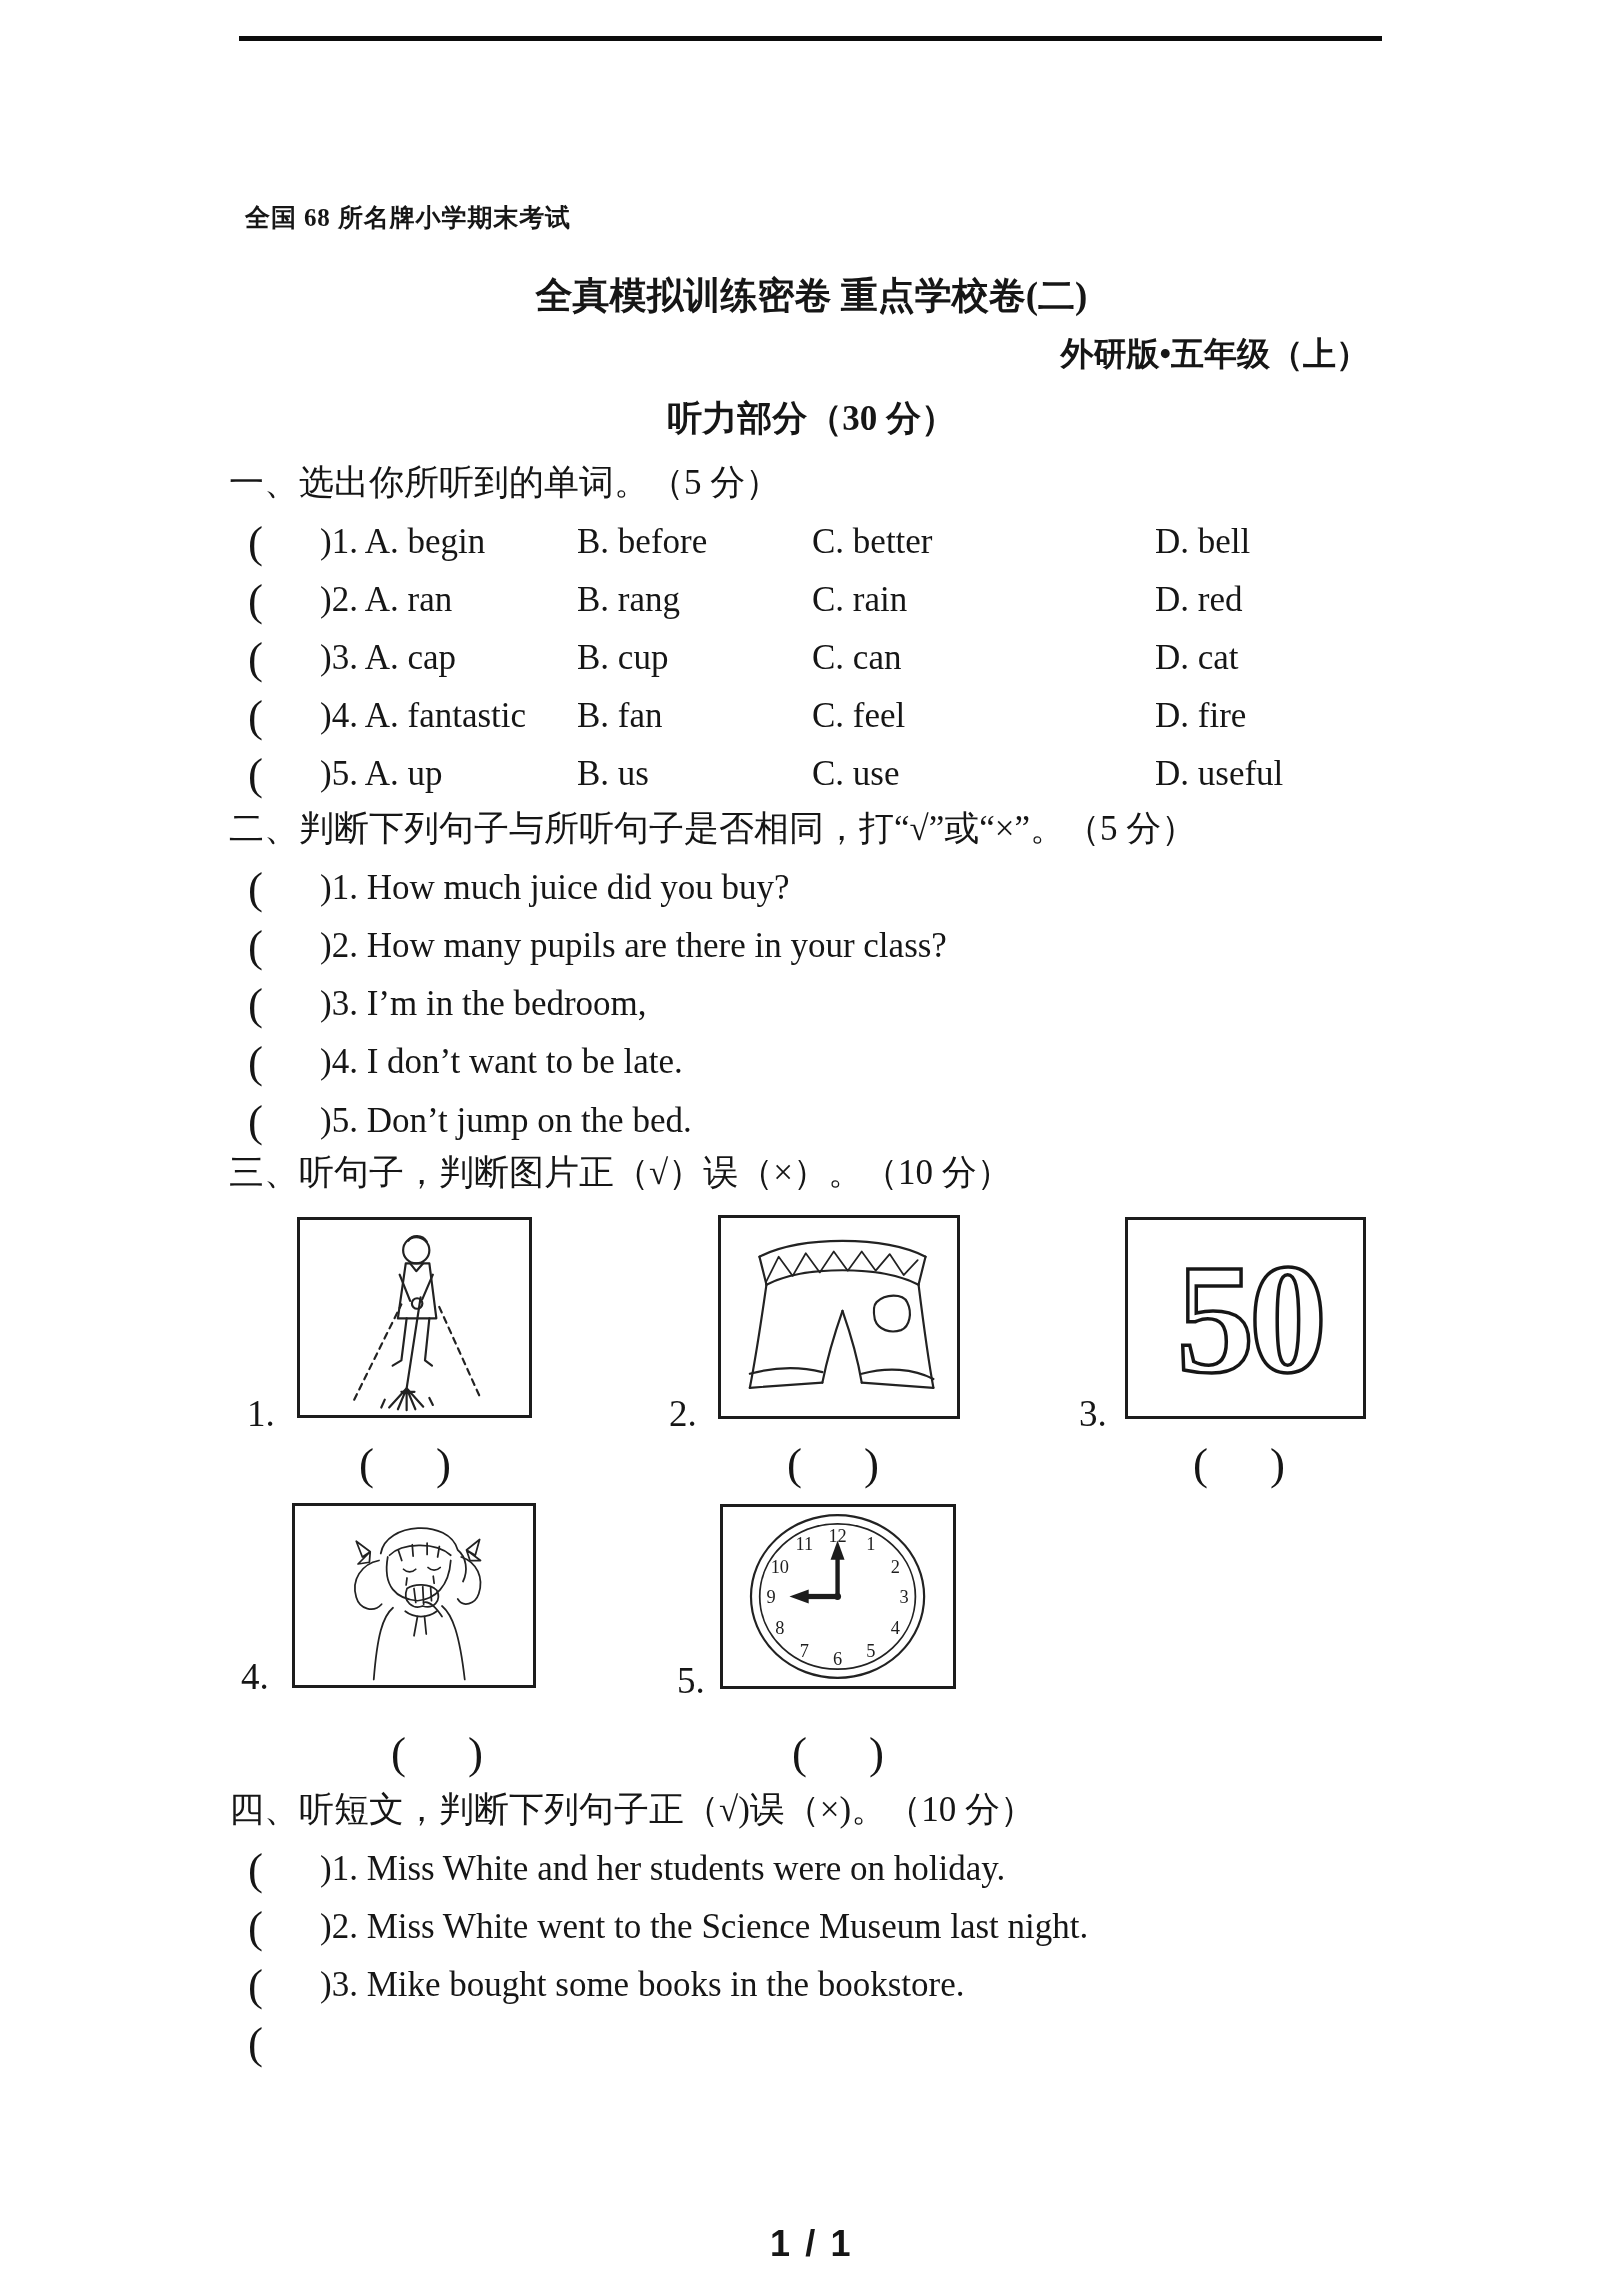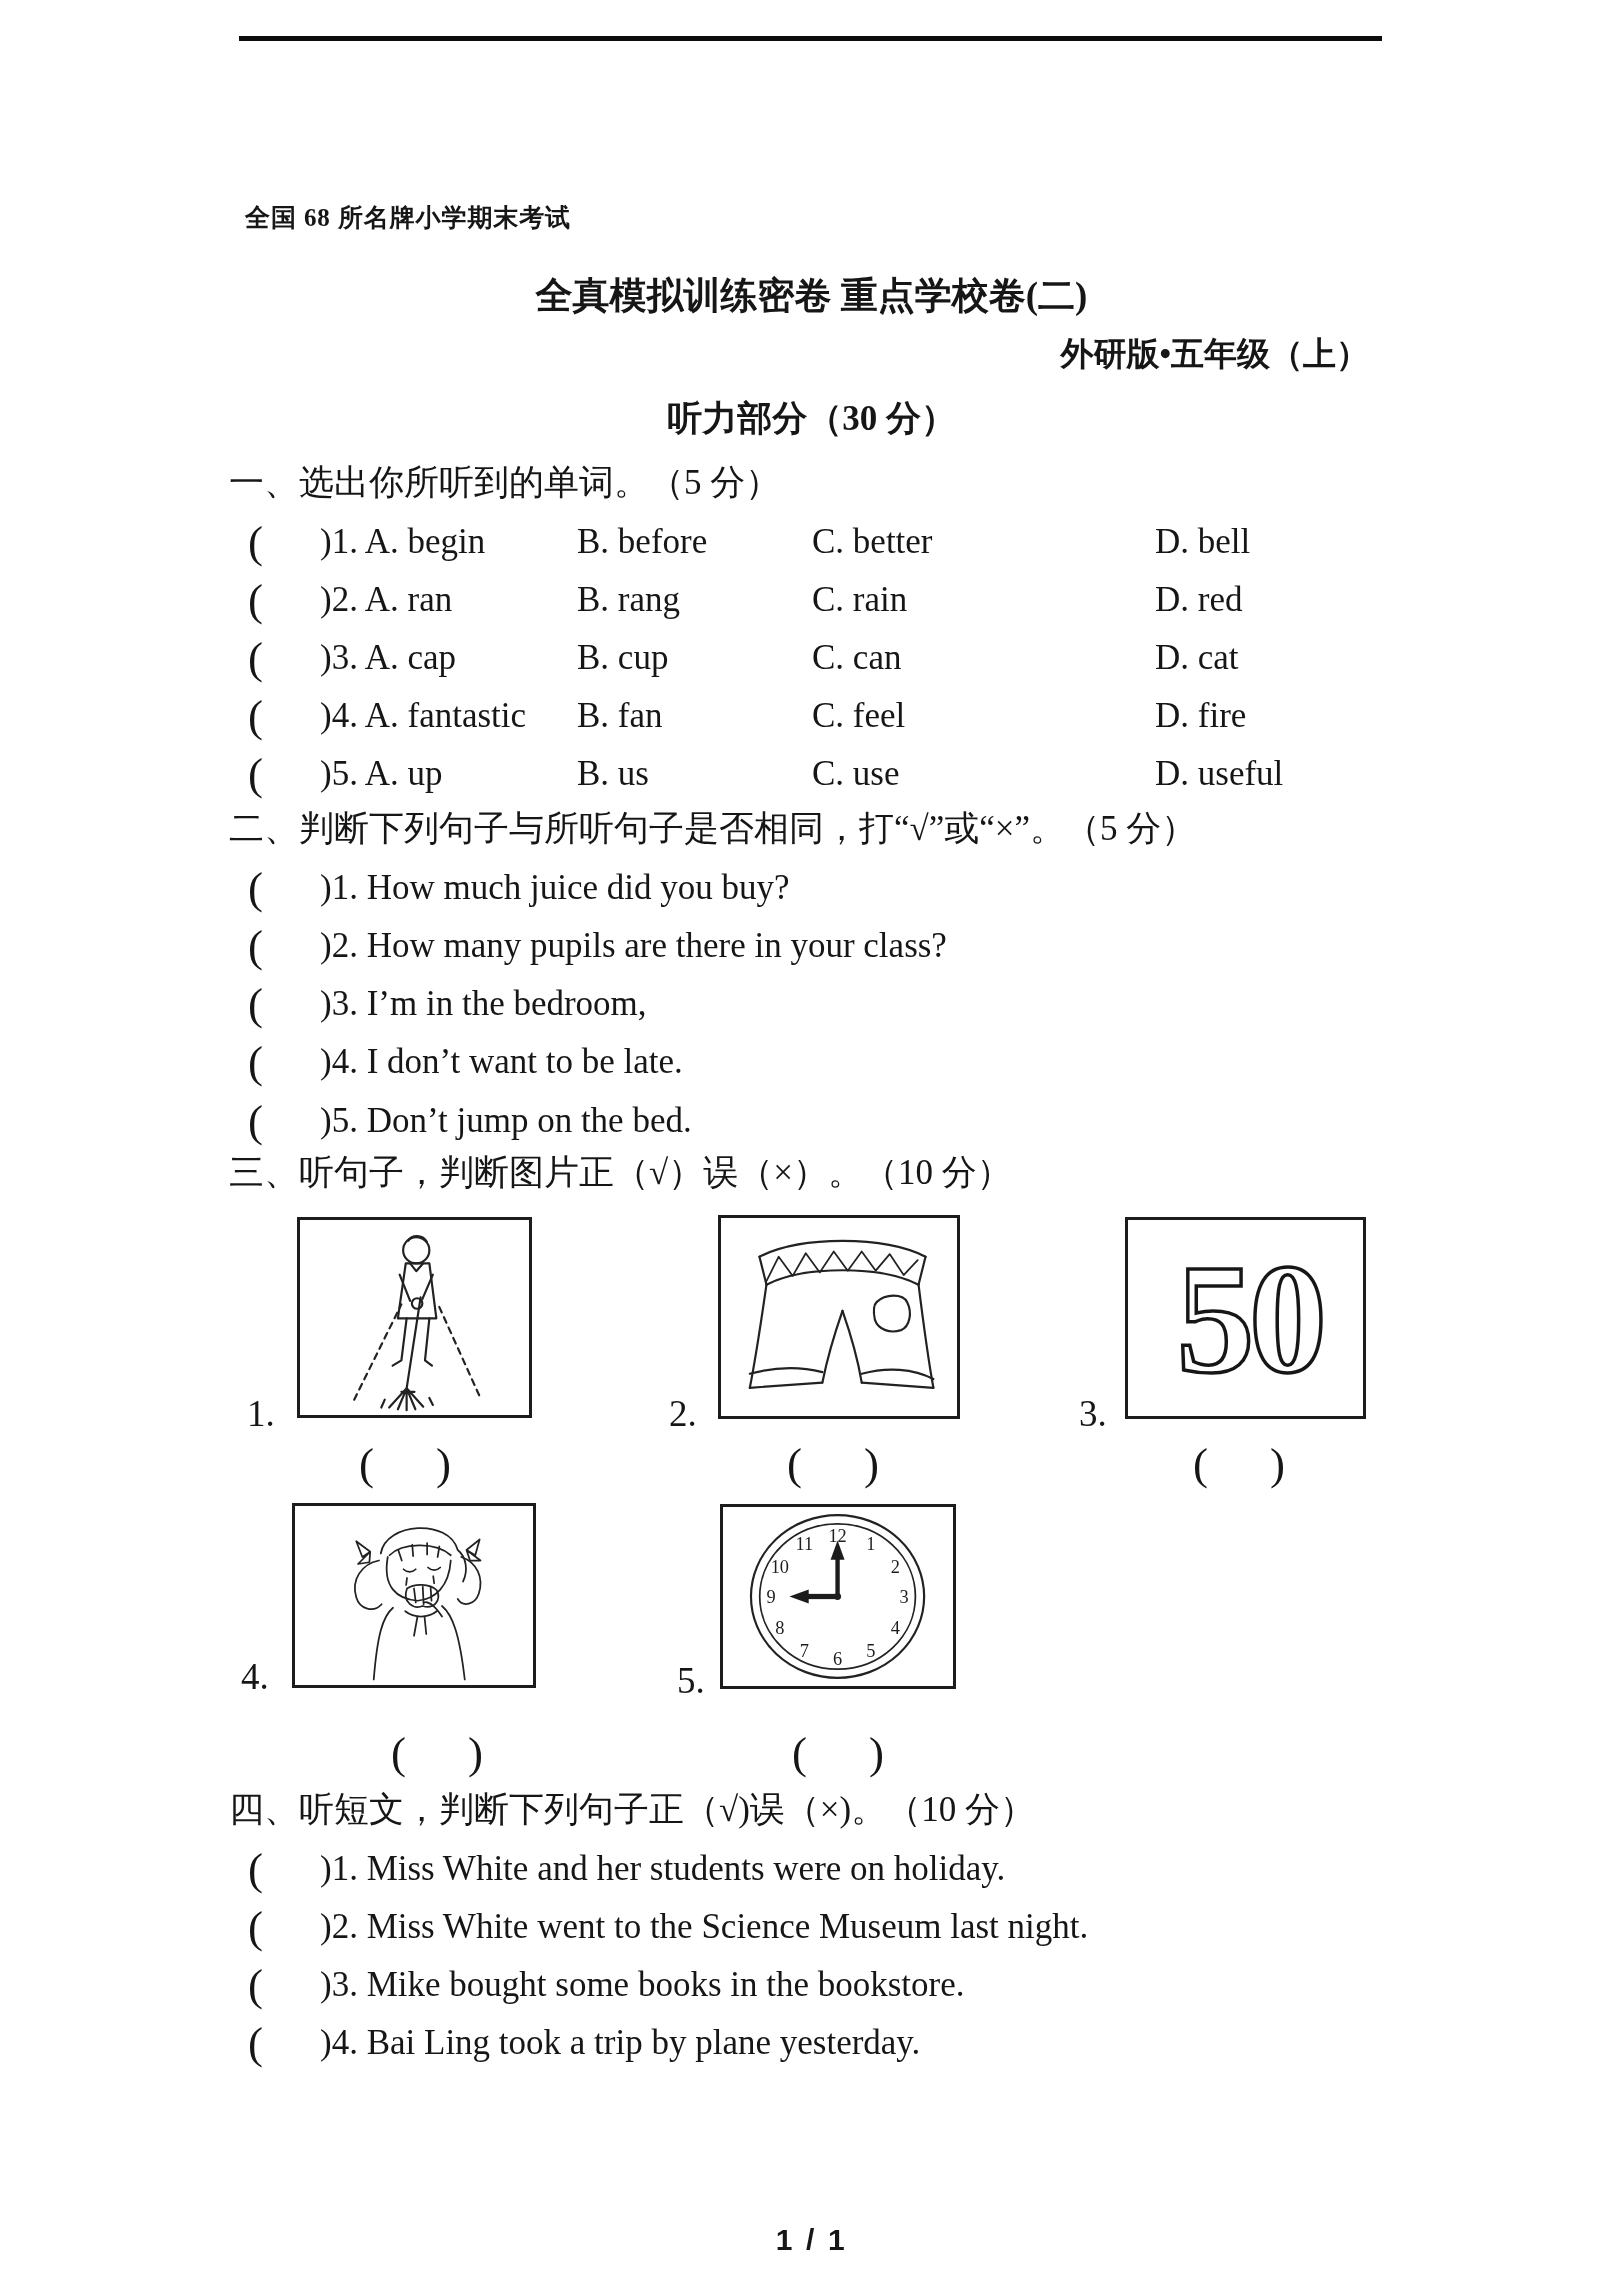--- a/index.html
+++ b/index.html
@@ -25,21 +25,21 @@
   .qrow .qb { position:absolute; left:577px; }
   .qrow .qc { position:absolute; left:812px; }
   .qrow .qd { position:absolute; left:1155px; }
 
   .fig-label { font-size:37px; white-space:nowrap; }
   .fig-frame { border:3.5px solid #1c1c1c; background:#fff; box-sizing:border-box; }
   .fig-frame svg { display:block; width:100%; height:100%; }
 
   .ppair { width:92px; display:flex; justify-content:space-between; font-size:45px; line-height:47px; }
 
-  .footer { left:0; right:0; top:2223px; text-align:center; font-size:30px; font-weight:700;
+  .footer { left:0; right:0; top:2223px; text-align:center; font-size:36px; font-weight:700;
             letter-spacing:2.6px; font-family:"Liberation Sans","DejaVu Sans",sans-serif; }
 
   .ink { stroke:#222; fill:none; stroke-width:2.5; stroke-linecap:round; stroke-linejoin:round; }
   .ink-thin { stroke:#222; fill:none; stroke-width:2; stroke-linecap:round; stroke-linejoin:round; }
   .ink-fill { fill:#1c1c1c; stroke:none; }
   .clock-num { font-family:"Liberation Serif","DejaVu Serif",serif; font-size:21px; fill:#1e1e1e; }
 </style>
 </head>
 <body>
 
@@ -247,19 +247,18 @@
   <div class="abs qrow" style="top:1907px;">
     <span class="op">(</span>
     <span class="qa">)2. Miss White went to the Science Museum last night.</span>
   </div>
   <div class="abs qrow" style="top:1965px;">
     <span class="op">(</span>
     <span class="qa">)3. Mike bought some books in the bookstore.</span>
   </div>
   <div class="abs qrow" style="top:2023px;">
     <span class="op">(</span>
-    <span class="qa">)4. Bai Ling took a trip by plane yesterday.</span>
   </div>
 
   <div class="abs footer">1 / 1</div>
 
 </div>
 
 
 </body></html>

